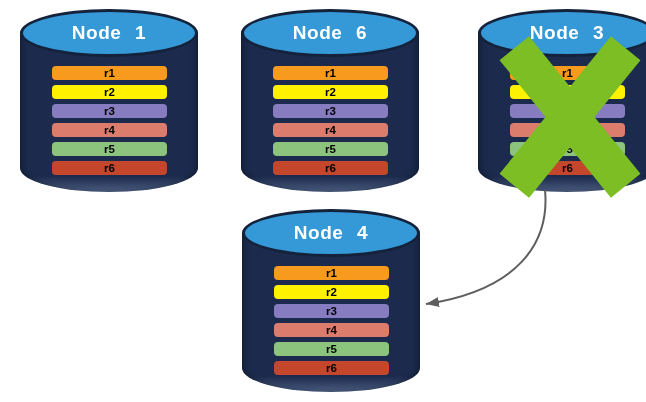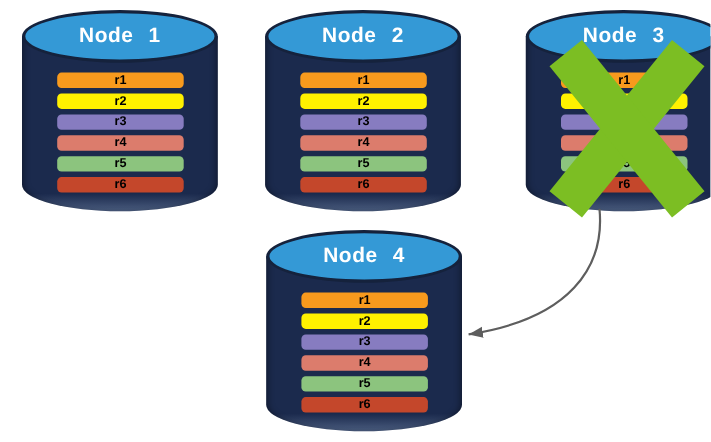--- a/index.html
+++ b/index.html
@@ -129,21 +129,21 @@
         </div>
         <div class="bar" style="background: rgb(196, 71, 43);">
           <span>r6</span>
         </div>
       </div>
   </div>
 
   <div class="node node2">
     <div class="cyl-body"></div>
     <div class="cyl-top">
-      <span class="node-title">Node 2</span>
+      <span class="node-title">Node 6</span>
     </div>
     <div class="bars">
         <div class="bar" style="background: rgb(248, 154, 29);">
           <span>r1</span>
         </div>
         <div class="bar" style="background: rgb(255, 241, 0);">
           <span>r2</span>
         </div>
         <div class="bar" style="background: rgb(135, 124, 192);">
           <span>r3</span>

